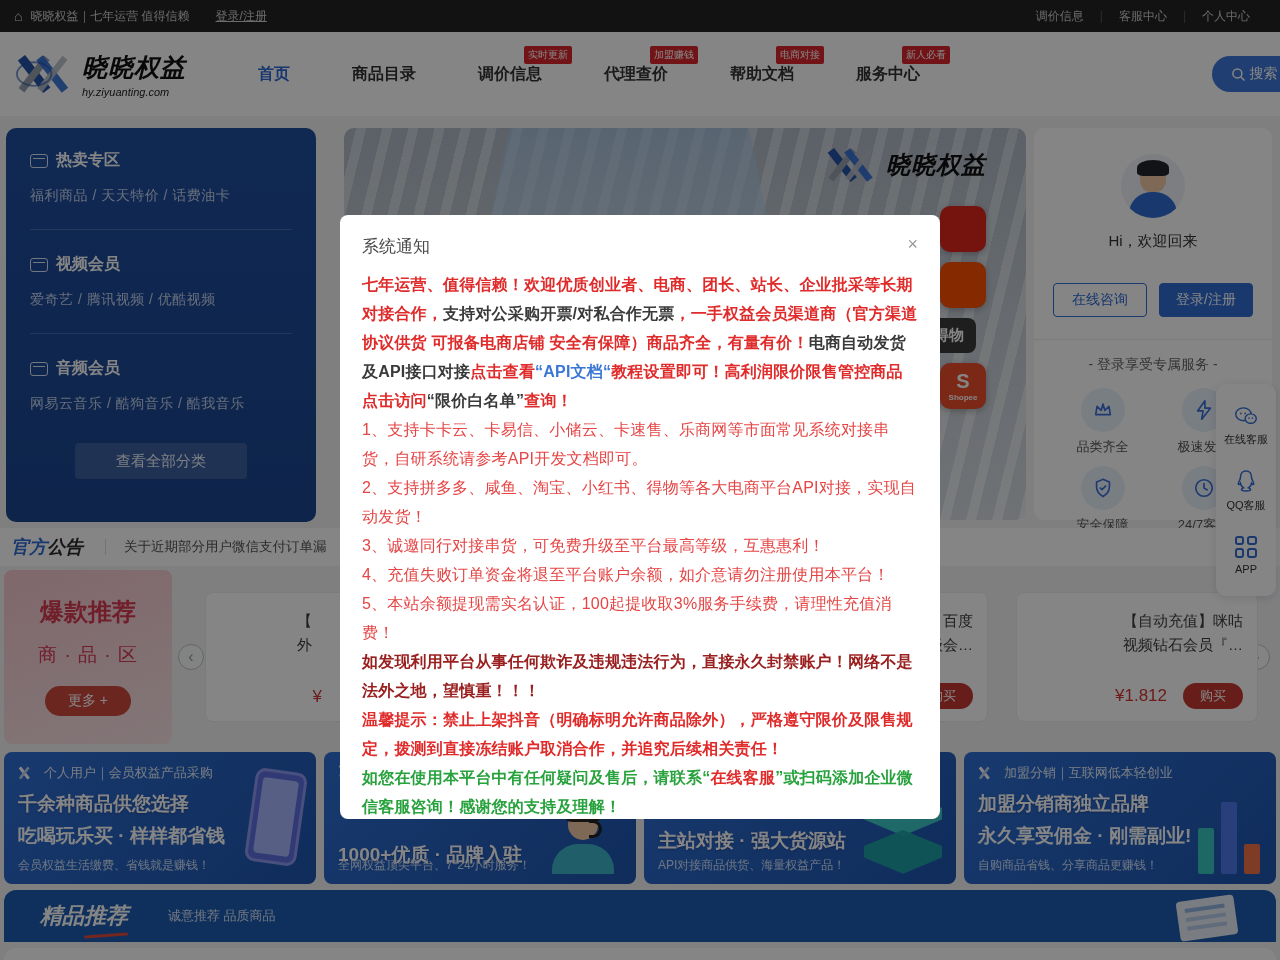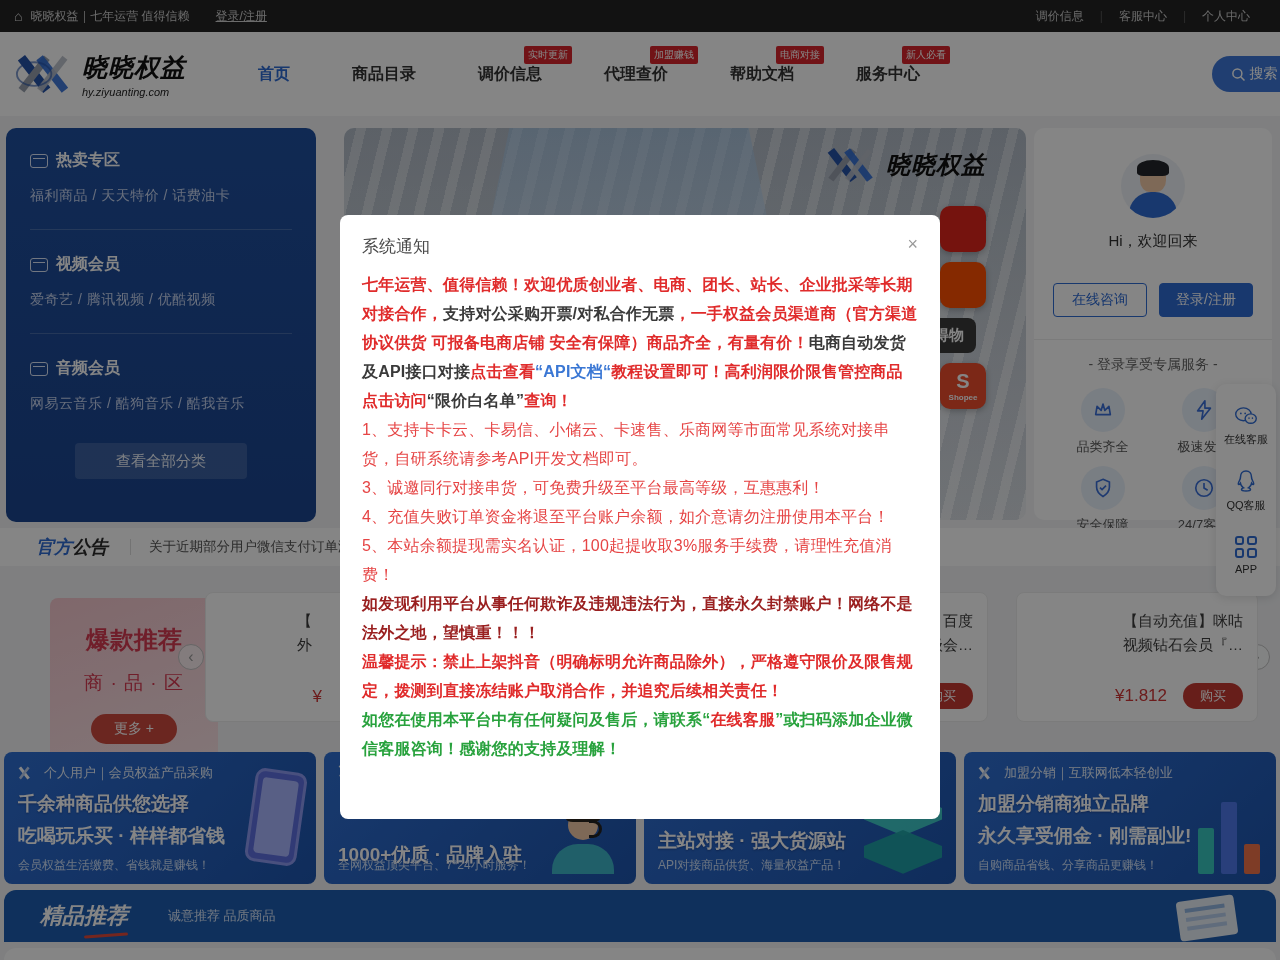--- a/index.html
+++ b/index.html
@@ -88,29 +88,29 @@
   .fwidget { position:absolute; left:1216px; top:384px; width:60px; height:212px; background:#fff; border-radius:10px;
     box-shadow:0 2px 10px rgba(0,0,0,0.12); display:flex; flex-direction:column; align-items:center; justify-content:space-around;
     padding:10px 0; z-index:3;}
   .fwidget .it { display:flex; flex-direction:column; align-items:center; gap:5px; cursor:pointer;}
   .fwidget .lb { font-size:11px; color:#333; white-space:nowrap;}
   .grid-ic { width:22px; height:22px; display:grid; grid-template-columns:1fr 1fr; gap:3px;}
   .grid-ic i { border:2px solid #2e6bd4; border-radius:3px;}
 
   
   .announce { position:absolute; left:0; top:528px; width:1280px; height:38px; background:#fff;
-    display:flex; align-items:center; padding:0 36px; z-index:1;}
+    display:flex; align-items:center; padding:0 11px; z-index:1;}
   .announce .taga { color:#2e6bd4; font-size:18px; font-weight:bold; font-style:italic;}
   .announce .tagb { color:#2b2b2b; font-size:18px; font-weight:bold; font-style:italic;}
   .announce .vd { width:1px; height:16px; background:#ddd; margin:0 18px 0 22px;}
   .announce .txt { font-size:13.5px; color:#555;text-align:right;}
 
   
-  .hotpanel { position:absolute; left:4px; top:598px; width:168px; height:174px; border-radius:8px;
-    background:linear-gradient(160deg,#f5c7ce,#fae3e6); text-align:center; padding-top:26px; z-index:1;margin-left:46px;}
+  .hotpanel { position:absolute; left:4px; top:570px; width:168px; height:174px; border-radius:8px;
+    background:linear-gradient(160deg,#f5c7ce,#fae3e6); text-align:center; padding-top:26px; z-index:1;}
   .hotpanel .t { font-size:24px; font-weight:bold; color:#d63a52;}
   .hotpanel .s { font-size:19px; color:#d63a52; margin-top:14px; letter-spacing:1px;}
   .hotpanel .more { margin-top:18px; width:86px; height:30px; border:none; border-radius:15px; background:#ce4a3f;
     color:#fff; font-size:14px; cursor:pointer;}
   .arr { position:absolute; width:26px; height:26px; border:1px solid #c2c2c2; border-radius:50%; color:#9a9a9a;
     font-size:16px; display:flex; align-items:center; justify-content:center; background:rgba(255,255,255,0.6);
     top:644px; cursor:pointer; z-index:1;}
   .arr.l { left:178px;} .arr.r { left:1244px;}
   .pcard { position:absolute; top:592px; width:242px; height:130px; background:#fff; border:1px solid #ececec;
     border-radius:8px; padding:16px 14px 12px; z-index:1;}
@@ -471,20 +471,21 @@
 <div class="overlay"></div>
 
 <div class="modal">
   <div class="mhead">
     <span class="mtitle">系统通知</span>
     <span class="mclose">×</span>
   </div>
   <div class="mbody">
     <p><span class="seg-red-b">七年运营、值得信赖！欢迎优质创业者、电商、团长、站长、企业批采等长期对接合作，</span><span class="seg-dark-b">支持对公采购开票/对私合作无票</span><span class="seg-red-b">，</span><span class="seg-red-b">一手权益会员渠道商（官方渠道协议供货 可报备电商店铺 安全有保障）商品齐全，有量有价！</span><span class="seg-dark-b">电商自动发货及API接口对接</span><span class="seg-red-b">点击查看</span><a href="#" class="seg-blue" style="text-decoration:none">“API文档“</a><span class="seg-red-b">教程设置即可！高利润限价限售管控商品点击访问</span><span class="seg-dark-b">“限价白名单”</span><span class="seg-red-b">查询！</span></p>
     <p class="seg-red">1、支持卡卡云、卡易信、小储云、卡速售、乐商网等市面常见系统对接串货，自研系统请参考API开发文档即可。</p>
+    <p class="seg-red">2、支持拼多多、咸鱼、淘宝、小红书、得物等各大电商平台API对接，实现自动发货！</p>
     <p class="seg-red">3、诚邀同行对接串货，可免费升级至平台最高等级，互惠惠利！</p>
     <p class="seg-red">4、充值失败订单资金将退至平台账户余额，如介意请勿注册使用本平台！</p>
     <p class="seg-red">5、本站余额提现需实名认证，100起提收取3%服务手续费，请理性充值消费！</p>
     <p class="seg-maroon-b">如发现利用平台从事任何欺诈及违规违法行为，直接永久封禁账户！网络不是法外之地，望慎重！！！</p>
     <p class="seg-red-b">温馨提示：禁止上架抖音（明确标明允许商品除外），严格遵守限价及限售规定，拨测到直接冻结账户取消合作，并追究后续相关责任！</p>
     <p><span class="seg-green-b">如您在使用本平台中有任何疑问及售后，请联系“</span><span class="seg-red-b">在线客服</span><span class="seg-green-b">”或扫码添加企业微信客服咨询！感谢您的支持及理解！</span></p>
   </div>
 </div>
 
 </body></html>

